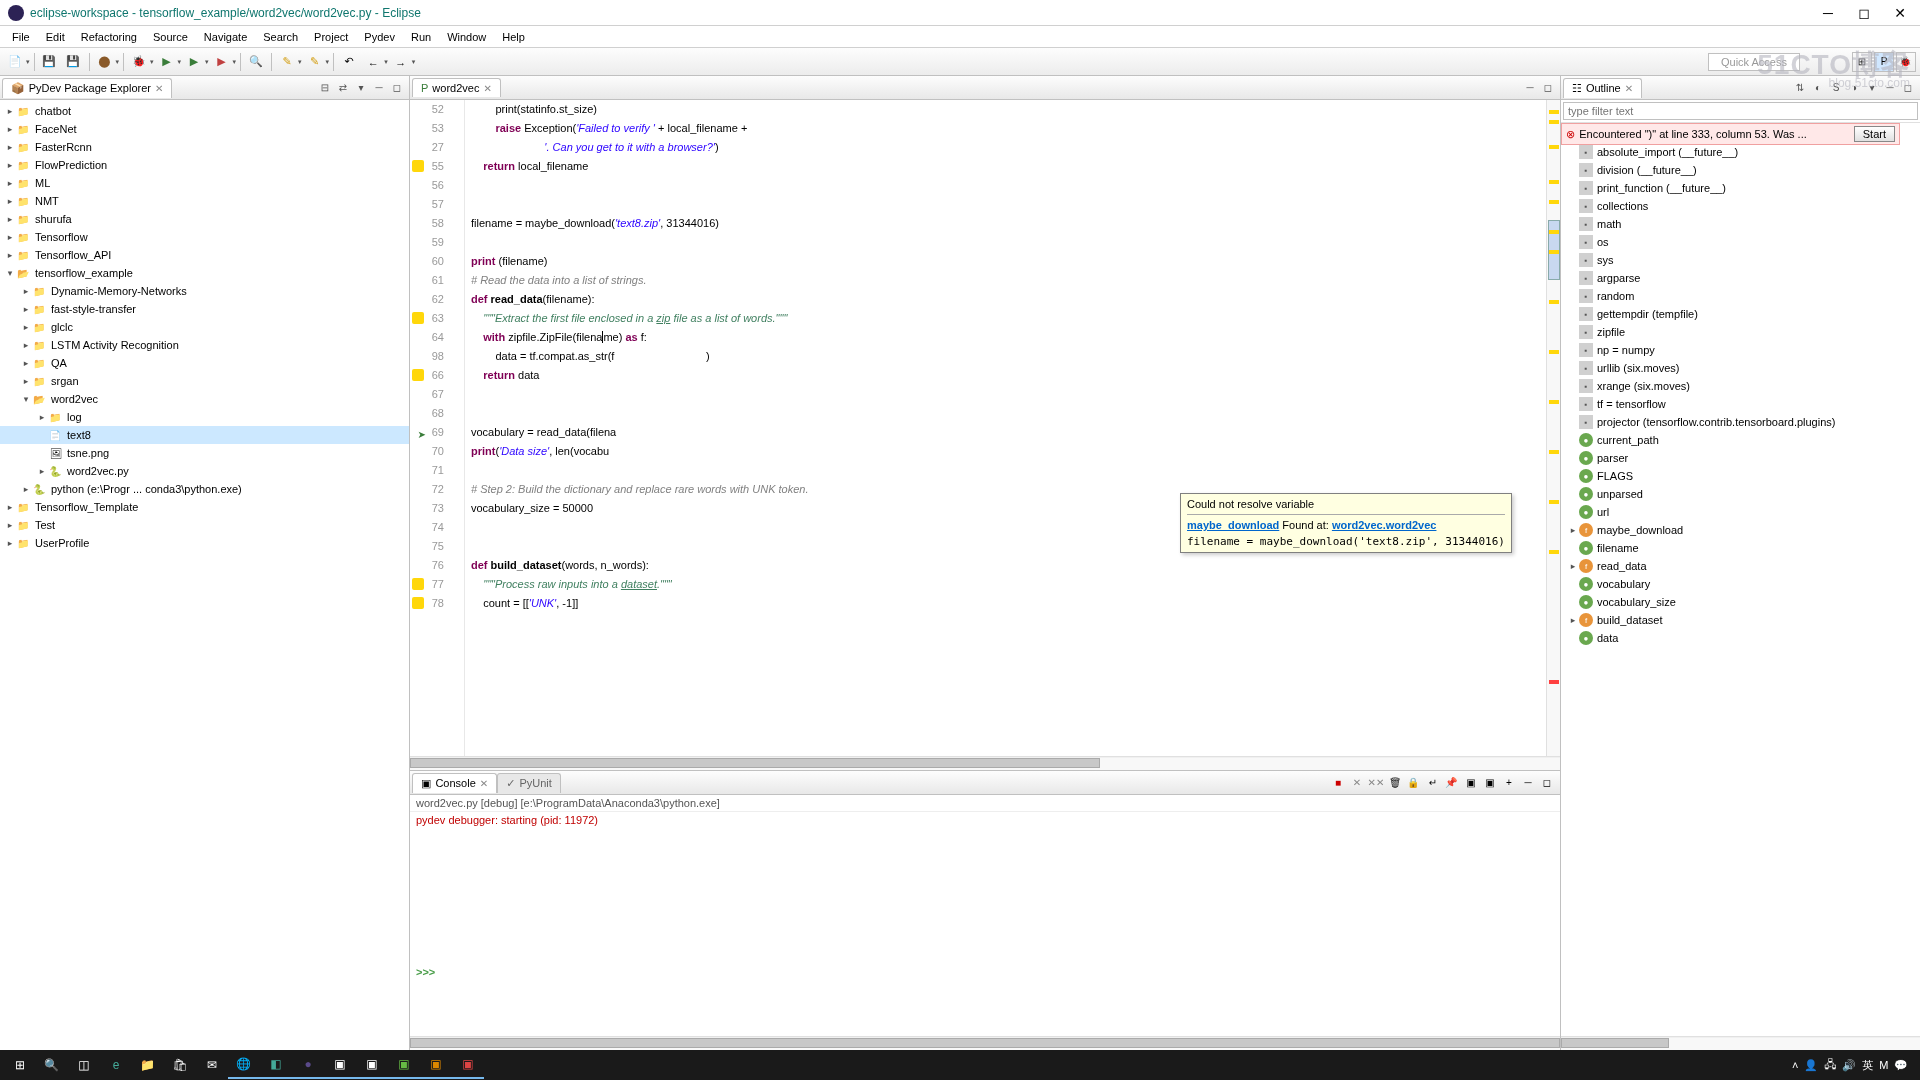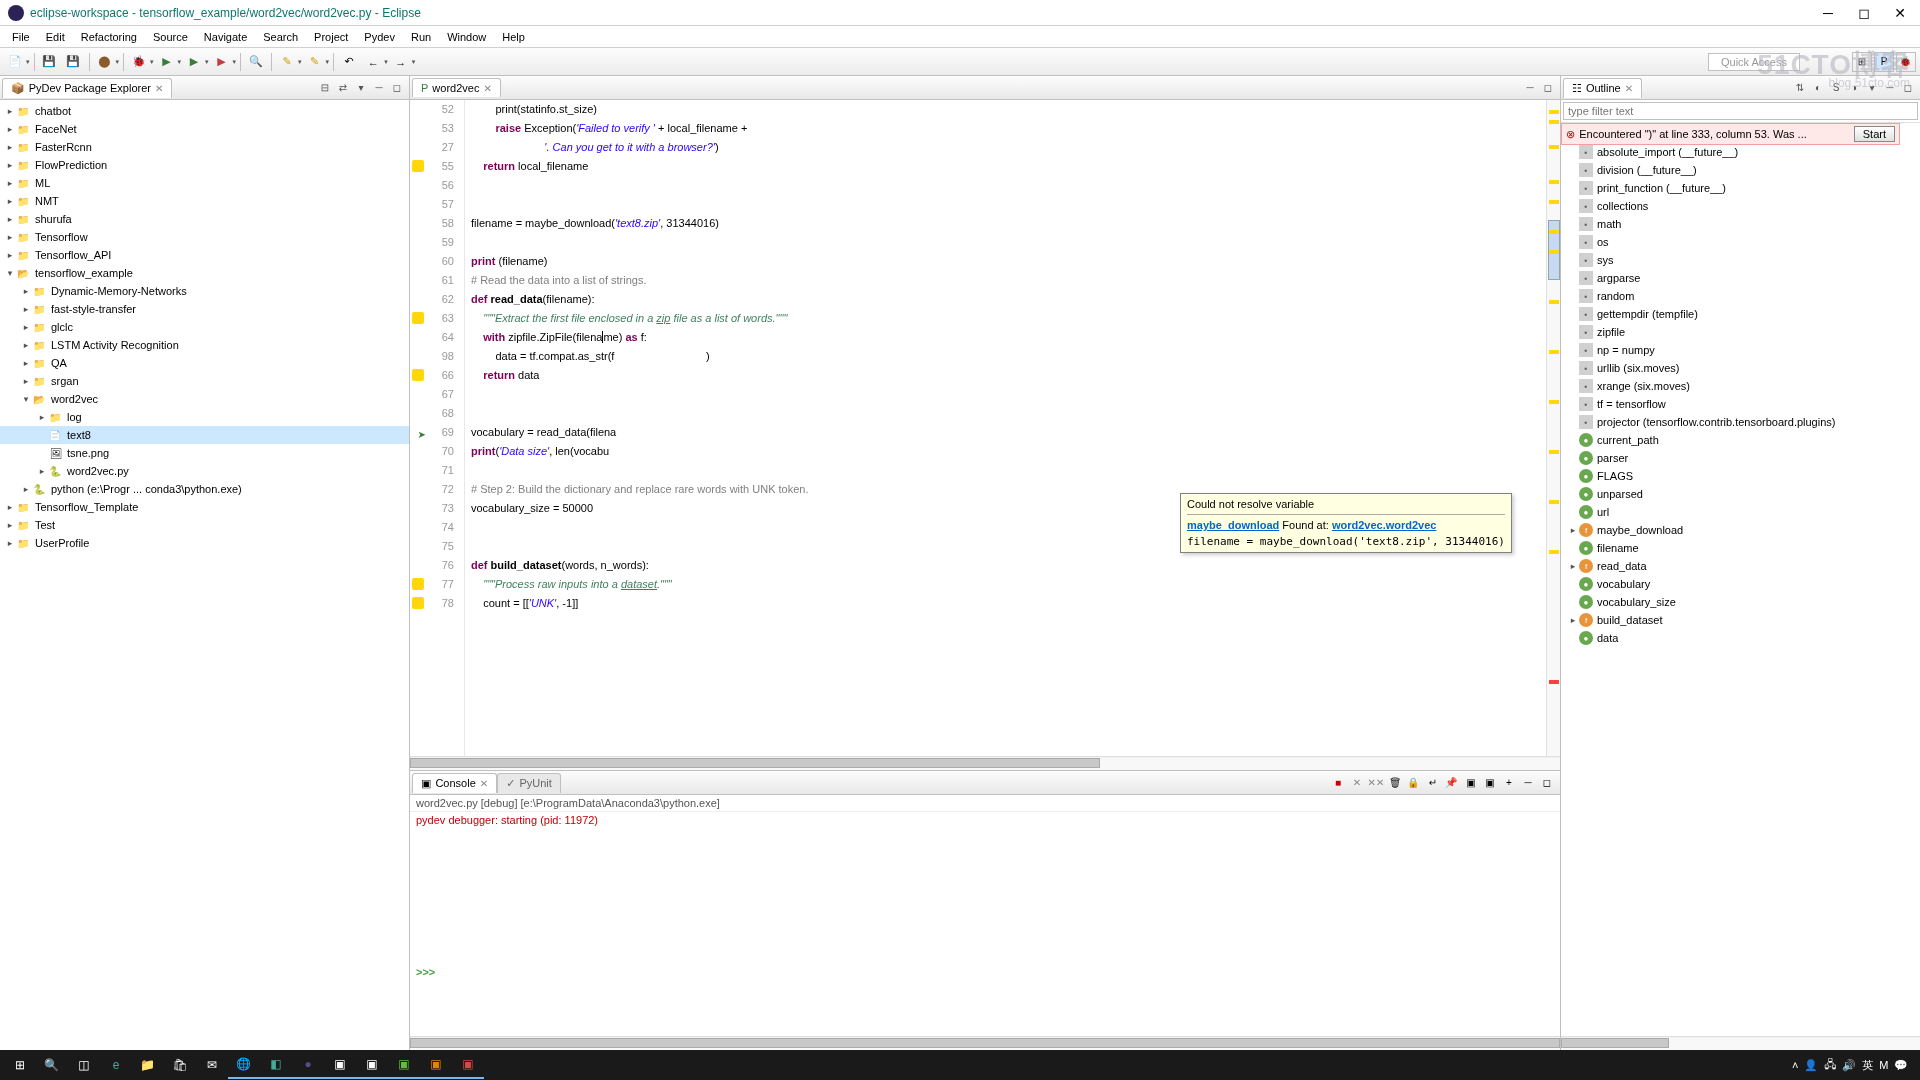--- a/index.html
+++ b/index.html
@@ -47,30 +47,30 @@
 .tree-icon { width: 16px; height: 14px; margin-right: 3px; display:flex; align-items:center; justify-content:center; font-size:10px; }
 .tree-label { white-space: nowrap; }
 .indent-0 { padding-left: 4px; }
 .indent-1 { padding-left: 20px; }
 .indent-2 { padding-left: 36px; }
 
 
 .editor-tabs { height: 24px; background: linear-gradient(#fdfdfd,#e8e8e8); display: flex; align-items: center; border-bottom: 1px solid #c0c0c0; padding-left: 2px; }
 .editor-tab { display: flex; align-items: center; gap: 4px; padding: 3px 8px; background: #fff; border: 1px solid #c0c0c0; border-bottom: none; border-radius: 3px 3px 0 0; font-size: 11px; }
 .editor-area { flex: 1; display: flex; position: relative; overflow: hidden; font-family: Consolas, monospace; font-size: 14px; background: #fff; }
-.gutter { width: 55px; background: #fff; text-align: right; padding-right: 10px; color: #999; border-right: 1px solid #e8e8e8; }
+.gutter { width: 55px; background: #fff; text-align: right; padding-right: 20px; color: #999; border-right: 1px solid #e8e8e8; }
 .gutter-line { height: 19px; line-height: 19px; position: relative; }
 .gutter-mark { position: absolute; left: 2px; width: 12px; height: 12px; top: 3px; }
 .gutter-mark.warn { background: #ffd70a; border-radius: 2px; }
 .gutter-mark.arrow { color:#3a7d3a; font-size:10px; left:4px; top:2px; background:none; }
 .code { flex: 1; position: relative; }
 .code-line { height: 19px; line-height: 19px; white-space: pre; padding-left: 6px; }
 .kw { color: #7f0055; font-weight: bold; }
 .str { color: #2a00ff; font-style: italic; }
-.com { color: #808080; }
+.com { color: #808080; font-style: italic; }
 .doc { color: #3f7f5f; font-style: italic; }
 .num { color: #000; }
 .fn { color: #000; }
 
 
 .tooltip { position: absolute; left: 770px; top: 393px; background: #ffffe1; border: 1px solid #808080; padding: 4px 6px; font-family: "Segoe UI"; font-size: 11px; box-shadow: 2px 2px 4px rgba(0,0,0,0.2); z-index: 100; min-width: 280px; }
 .tooltip hr { margin: 4px 0; border: none; border-top: 1px solid #aaa; }
 .tooltip .linktext { color: #0066cc; text-decoration: underline; font-weight: bold; cursor: pointer; }
 
 

